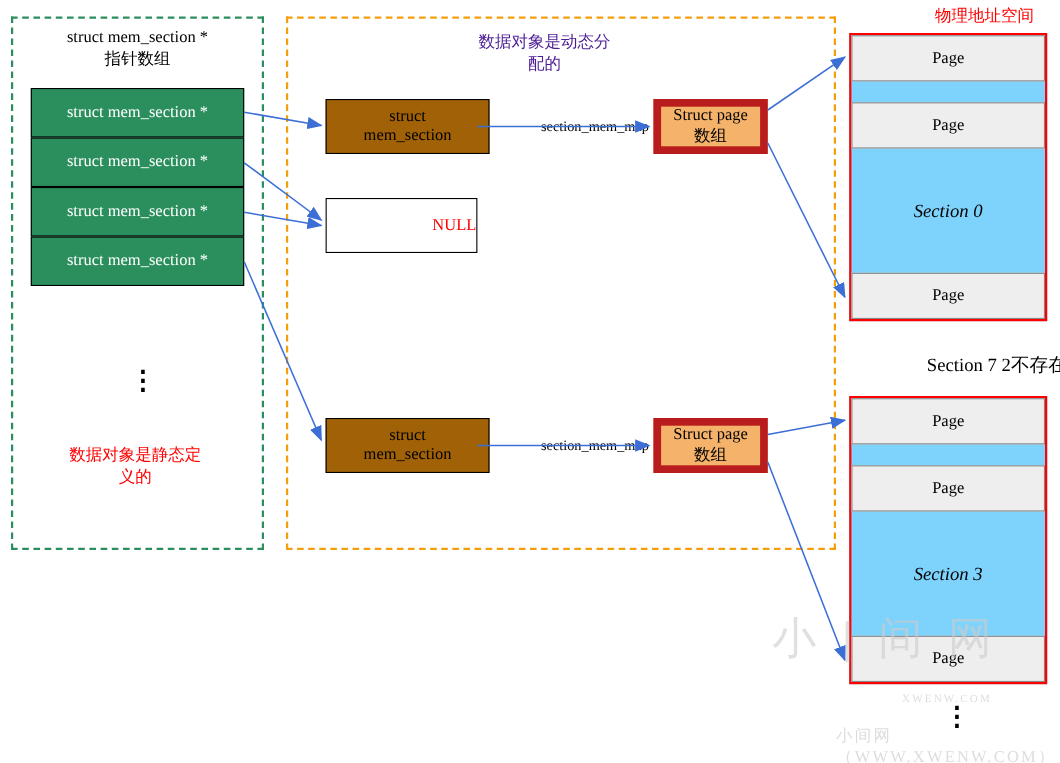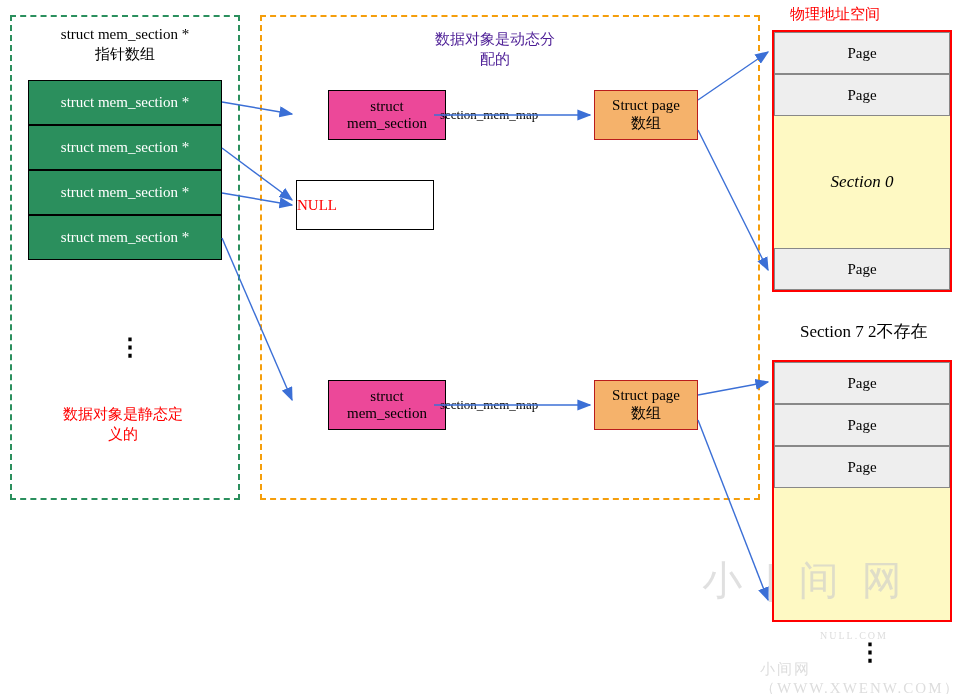--- a/index.html
+++ b/index.html
@@ -6,21 +6,21 @@
   body {
     margin: 0;
     width: 964px;
     height: 694px;
     position: relative;
     font-family: "Times New Roman", serif;
     font-size: 15px;
     background: #fff;
   }
   .abs { position: absolute; }
-  .center { display: flex; align-items: center; justify-content: flex-start; text-align: center; }
+  .center { display: flex; align-items: center; justify-content: flex-end; text-align: center; }
   .col { display: flex; flex-direction: column; align-items: center; justify-content: center; }
 
   
   .left-box {
     left: 10px; top: 15px; width: 230px; height: 485px;
     border: 2px dashed #2b8f5d;
   }
   .left-title { left: 30px; top: 25px; width: 190px; line-height: 1.3; }
   .ptr-array { left: 28px; top: 80px; width: 194px; }
   .ptr-row {
@@ -30,40 +30,39 @@
   .left-note { left: 38px; top: 405px; width: 170px; color: #f00; line-height: 1.3; }
 
   
   .mid-box {
     left: 260px; top: 15px; width: 500px; height: 485px;
     border: 2px dashed #f59e0b;
   }
   .mid-title { left: 395px; top: 30px; width: 200px; color: #4c1d95; line-height: 1.3; }
 
   .mem-section {
-    width: 118px; height: 50px; border: 1px solid #000;
-    background: #ec4899;
-    margin-left: 32px;
+    width: 149px; height: 50px; border: 1px solid #000;
+    background: #a16207;
   }
   .null-box {
     width: 138px; height: 50px; border: 1px solid #000; background: #fff;
     color: #f00;
   }
   .sp-array {
-    width: 104px; height: 50px; border: 1px solid #b91c1c; background: #f5b26b;
+    width: 104px; height: 50px; border: 7px solid #b91c1c; background: #f5b26b;
   }
   .arrow-lbl { font-size: 13px; }
 
   
   .phys-title { left: 790px; top: 5px; width: 150px; color: #f00; }
 
   
   .section {
-    width: 180px; border: 2px solid #f00; background: #fef9c3;
-    display: flex; flex-direction: column;
+    width: 180px; border: 2px solid #f00; background: #7dd3fc;
+    display: flex; flex-direction: column; gap: 19px;
   }
   .page-row {
     height: 42px; border: 1px solid #888;
     display: flex; align-items: center; justify-content: center;
     background: #eee;
   }
   .section-gap {
     flex: 1; display: flex; align-items: center; justify-content: center;
     font-size: 17px;
     font-style: italic;
@@ -174,32 +173,35 @@
   <span>Section 7 2不存在</span>
 </div>
 
 <div class="abs section" style="left:772px; top:360px; height:262px;">
   <div class="page-row">
       <span>Page</span>
     </div>
   <div class="page-row">
       <span>Page</span>
     </div>
+  <div class="section-gap">
+      <span>Section 3</span>
+    </div>
   <div class="page-row">
       <span>Page</span>
     </div>
 </div>
 
 <div class="abs vdots" style="left:858px; top:640px;"></div>
 
 <div class="abs watermark">
   <span>小 | 间 网</span>
 </div>
 <div class="abs wm-strip" style="left:820px; top:630px;">
-  <span>NULL.COM</span>
+  <span>XWENW.COM</span>
 </div>
 <div class="abs wm-strip" style="left:760px; top:660px; font-size:15px;">
   <span>小间网（WWW.XWENW.COM）专用</span>
 </div>
 
 <svg class="arrows" width="964" height="694">
   <defs>
     <marker id="ah" markerWidth="10" markerHeight="8" refX="9" refY="4" orient="auto">
       <path d="M0,0 L10,4 L0,8 z" fill="#3b6fd6"></path>
     </marker>

